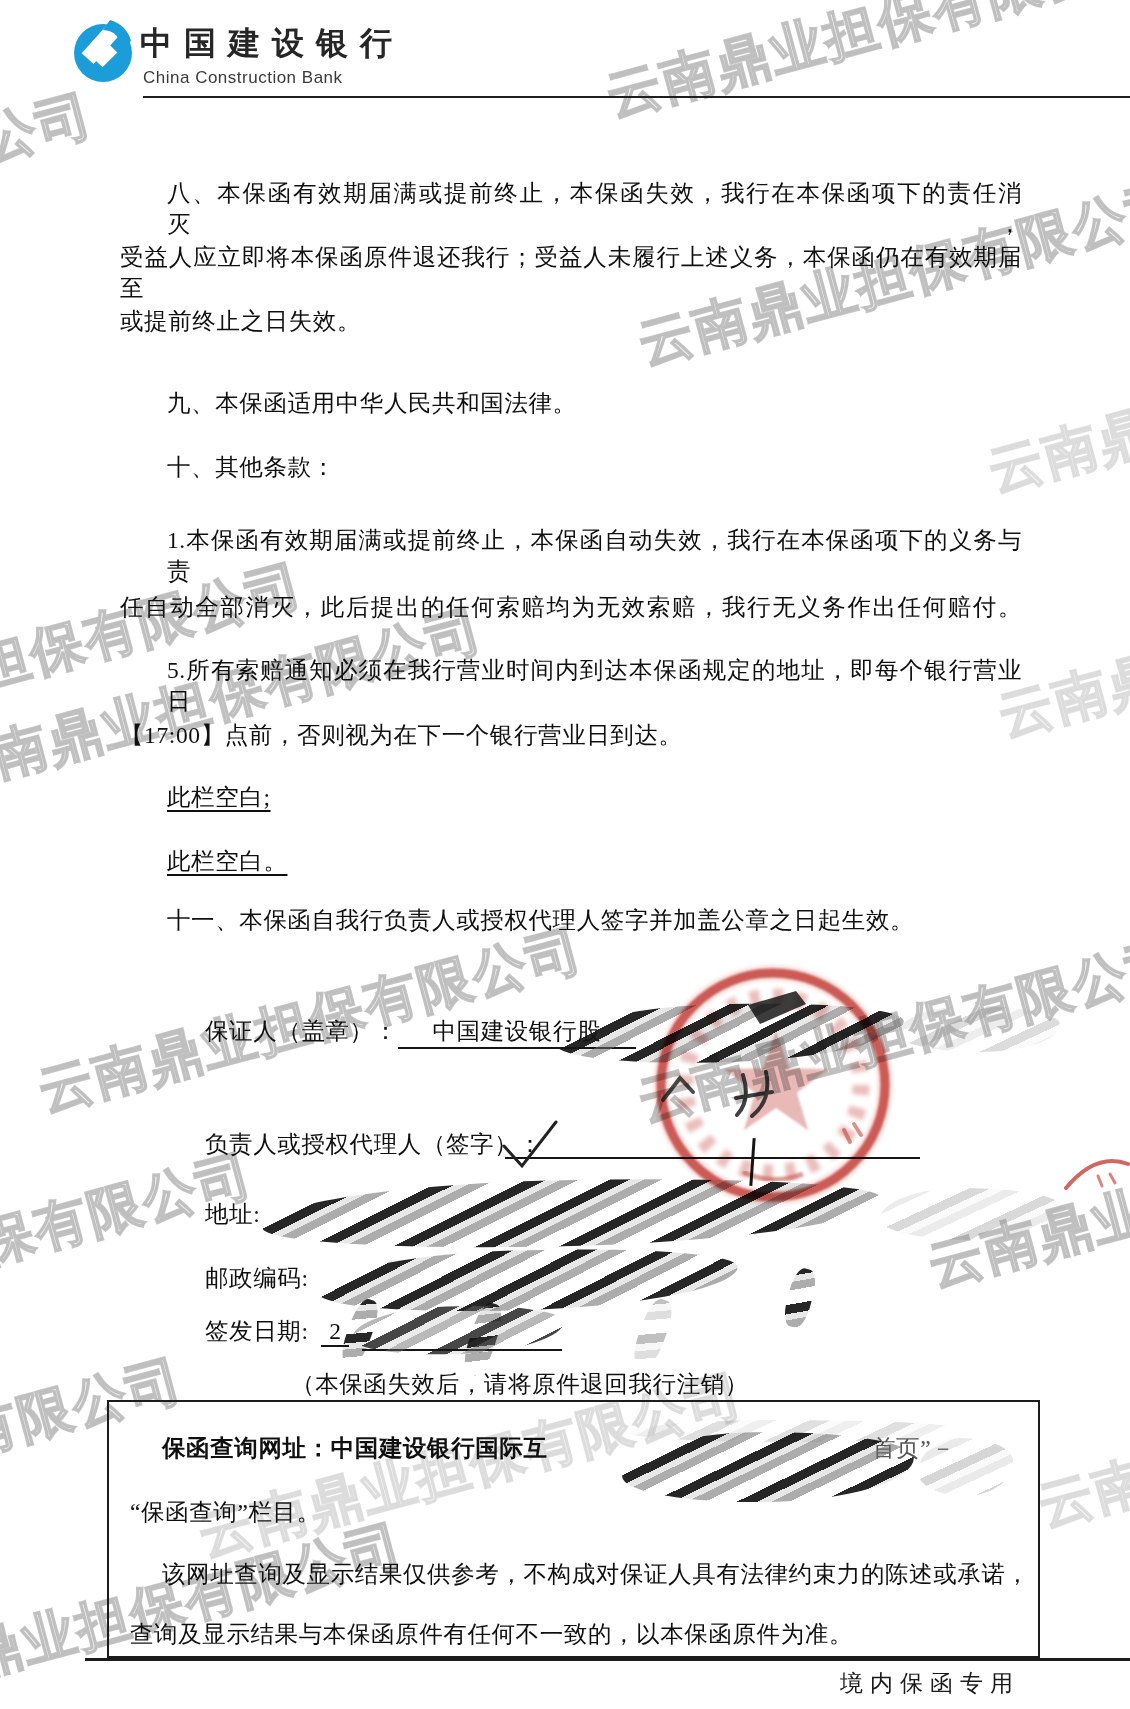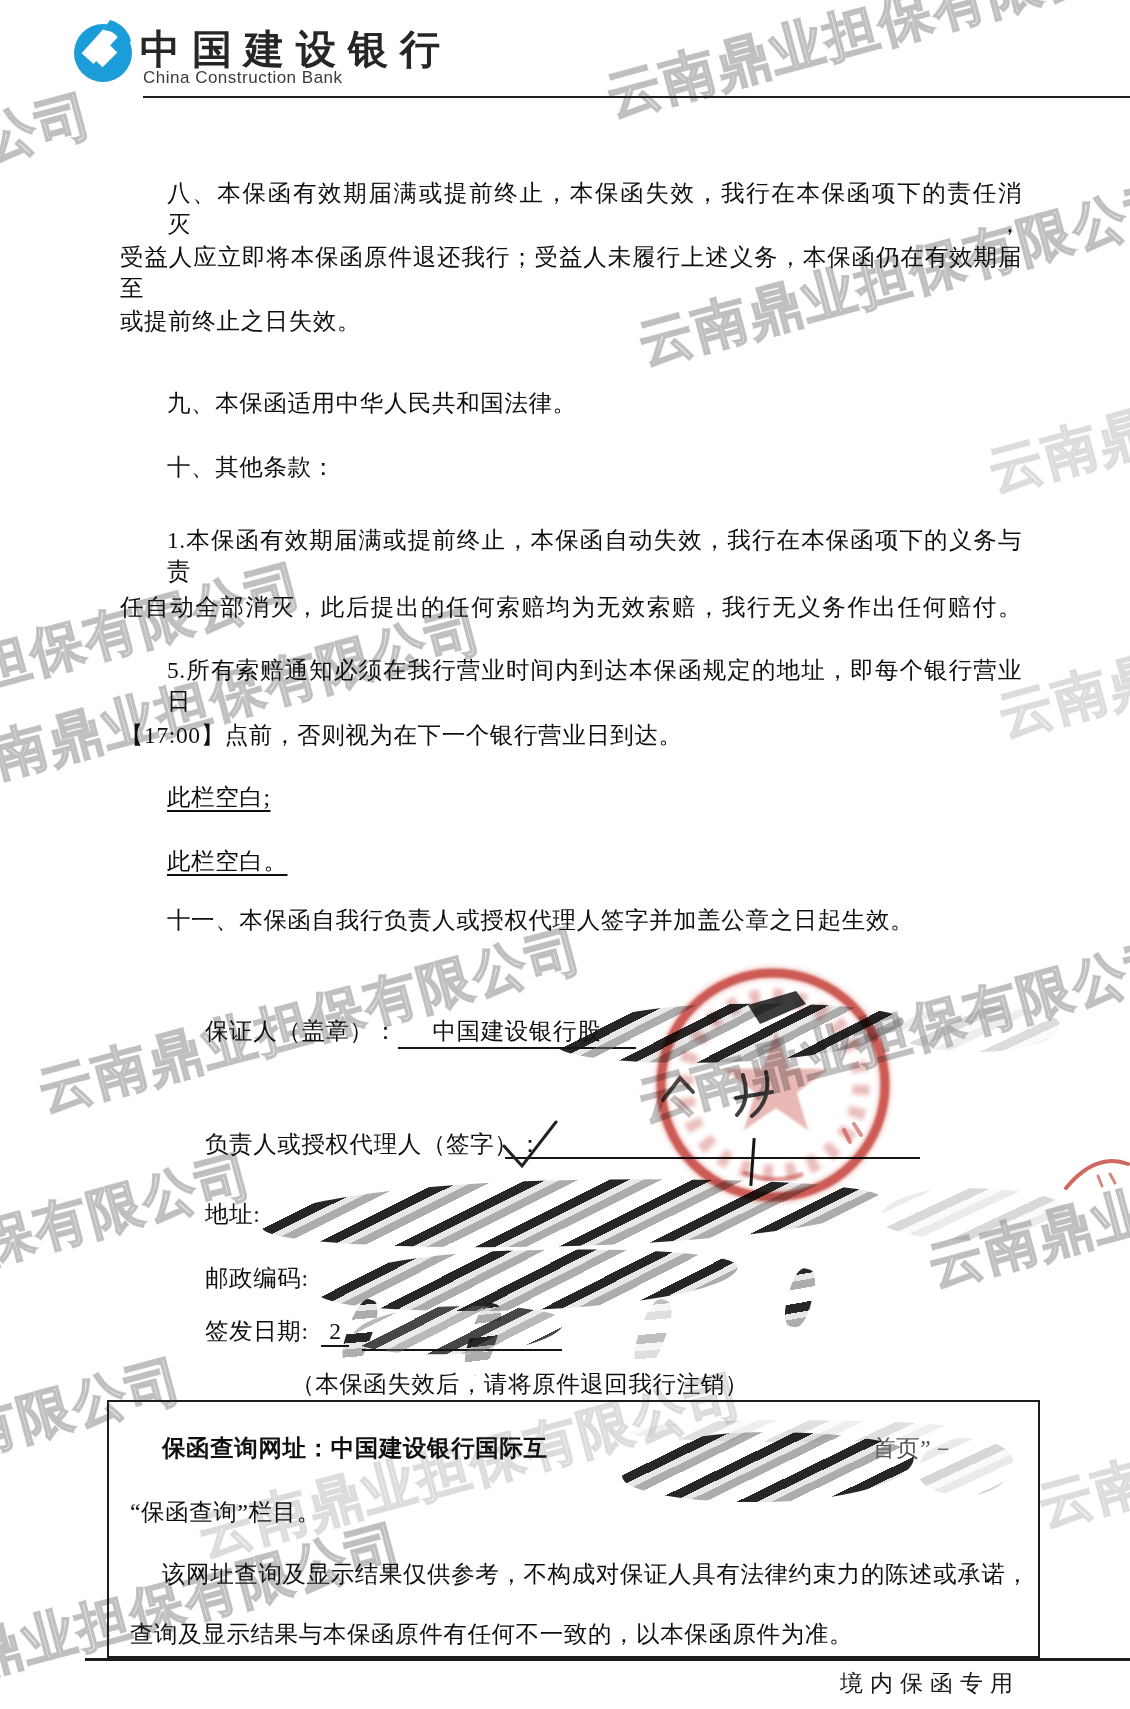--- a/index.html
+++ b/index.html
@@ -11,21 +11,21 @@
   .wm {
     position:absolute; white-space:nowrap; font-size:54px; letter-spacing:2px;
     font-family:"Liberation Sans","DejaVu Sans",sans-serif; font-weight:700;
     color:rgba(165,165,165,0.14);
     -webkit-text-stroke:1.6px rgba(150,150,150,0.55);
     transform:rotate(-15deg); transform-origin:0 50%;
     pointer-events:none; line-height:54px;
   }
   .wm.faint { opacity:.55; }
   
-  .bank-zh { position:absolute; left:140px; top:22px; font-size:40px; font-weight:700;
+  .bank-zh { position:absolute; left:140px; top:22px; font-size:32px; font-weight:700;
     letter-spacing:12px; color:#262626; font-family:"Liberation Sans","DejaVu Sans",sans-serif; }
   .bank-en { position:absolute; left:143px; top:68px; font-size:17px; color:#3a3a3a;
     letter-spacing:.5px; font-family:"Liberation Sans","DejaVu Sans",sans-serif; }
   .hdr-rule { position:absolute; left:143px; top:96px; width:987px; height:2px; background:#1f1f1f; }
   
   .bline { position:absolute; left:120px; width:902px; font-size:23.5px; line-height:31px;
     letter-spacing:.6px; color:#101010; }
   .bline.fill { text-align:justify; text-align-last:justify; }
   .bline.indent { padding-left:47px; width:855px; box-sizing:content-box; }
   .uline { text-decoration:underline; text-underline-offset:5px; }

